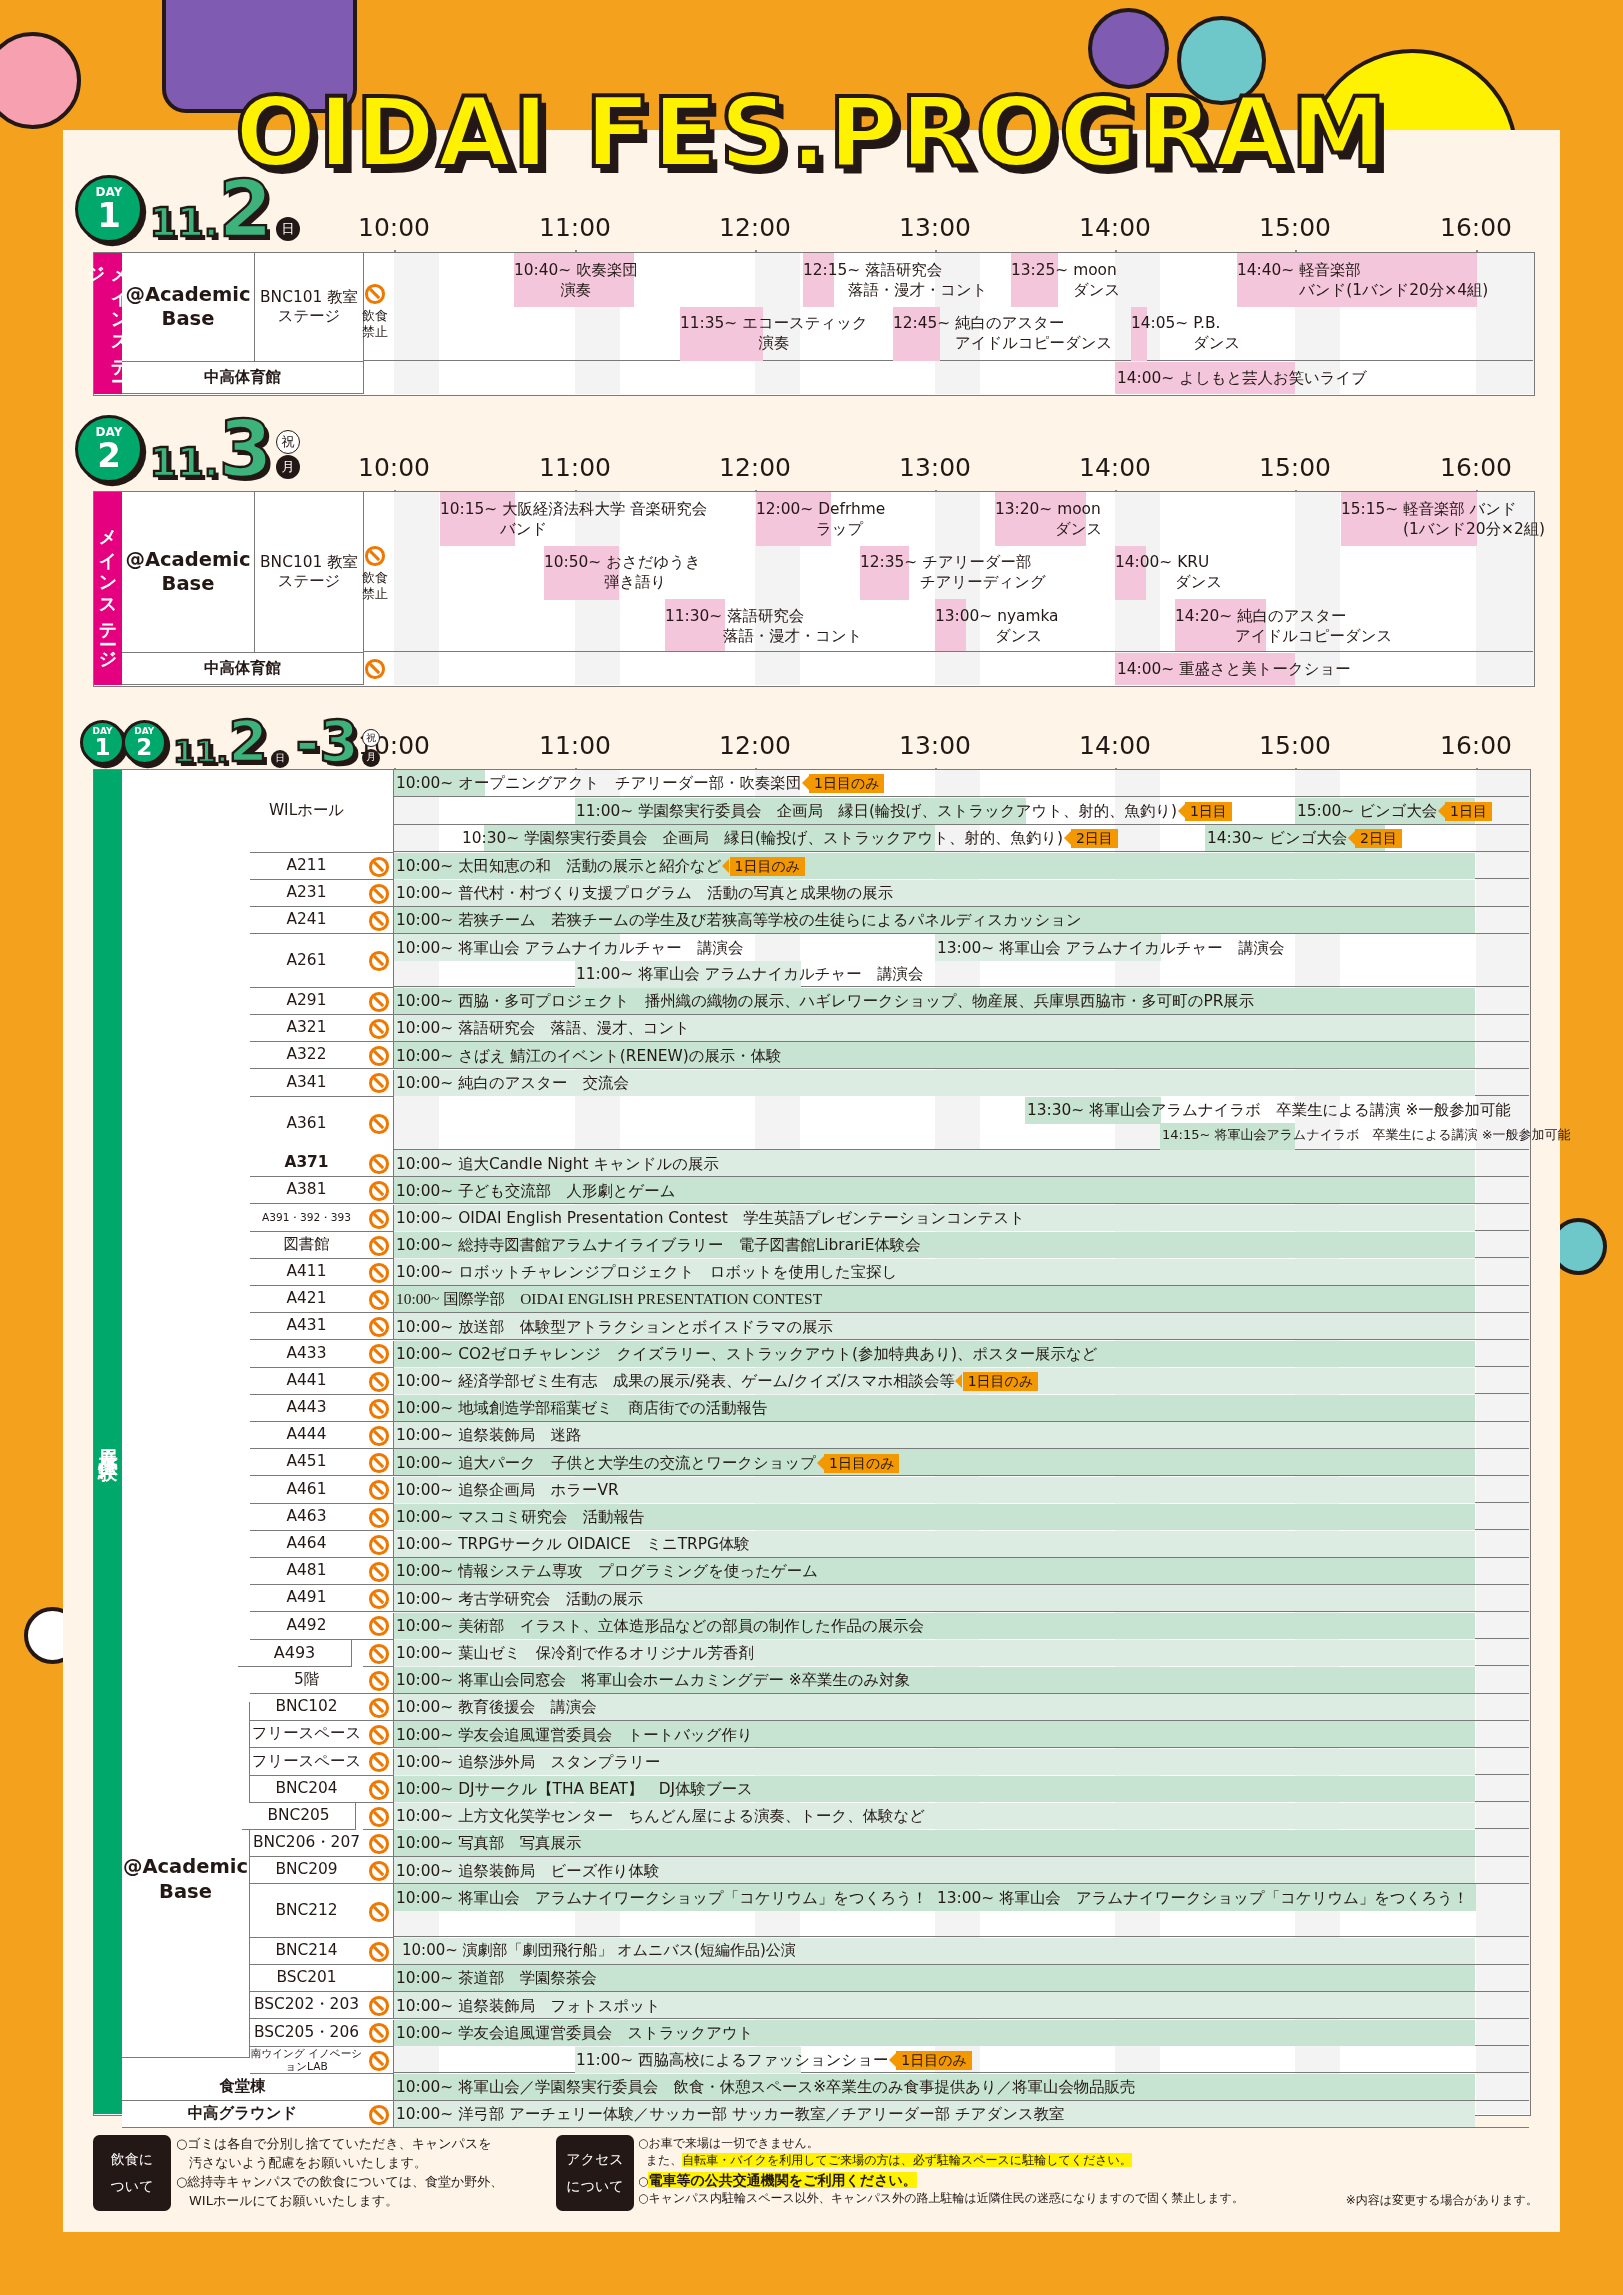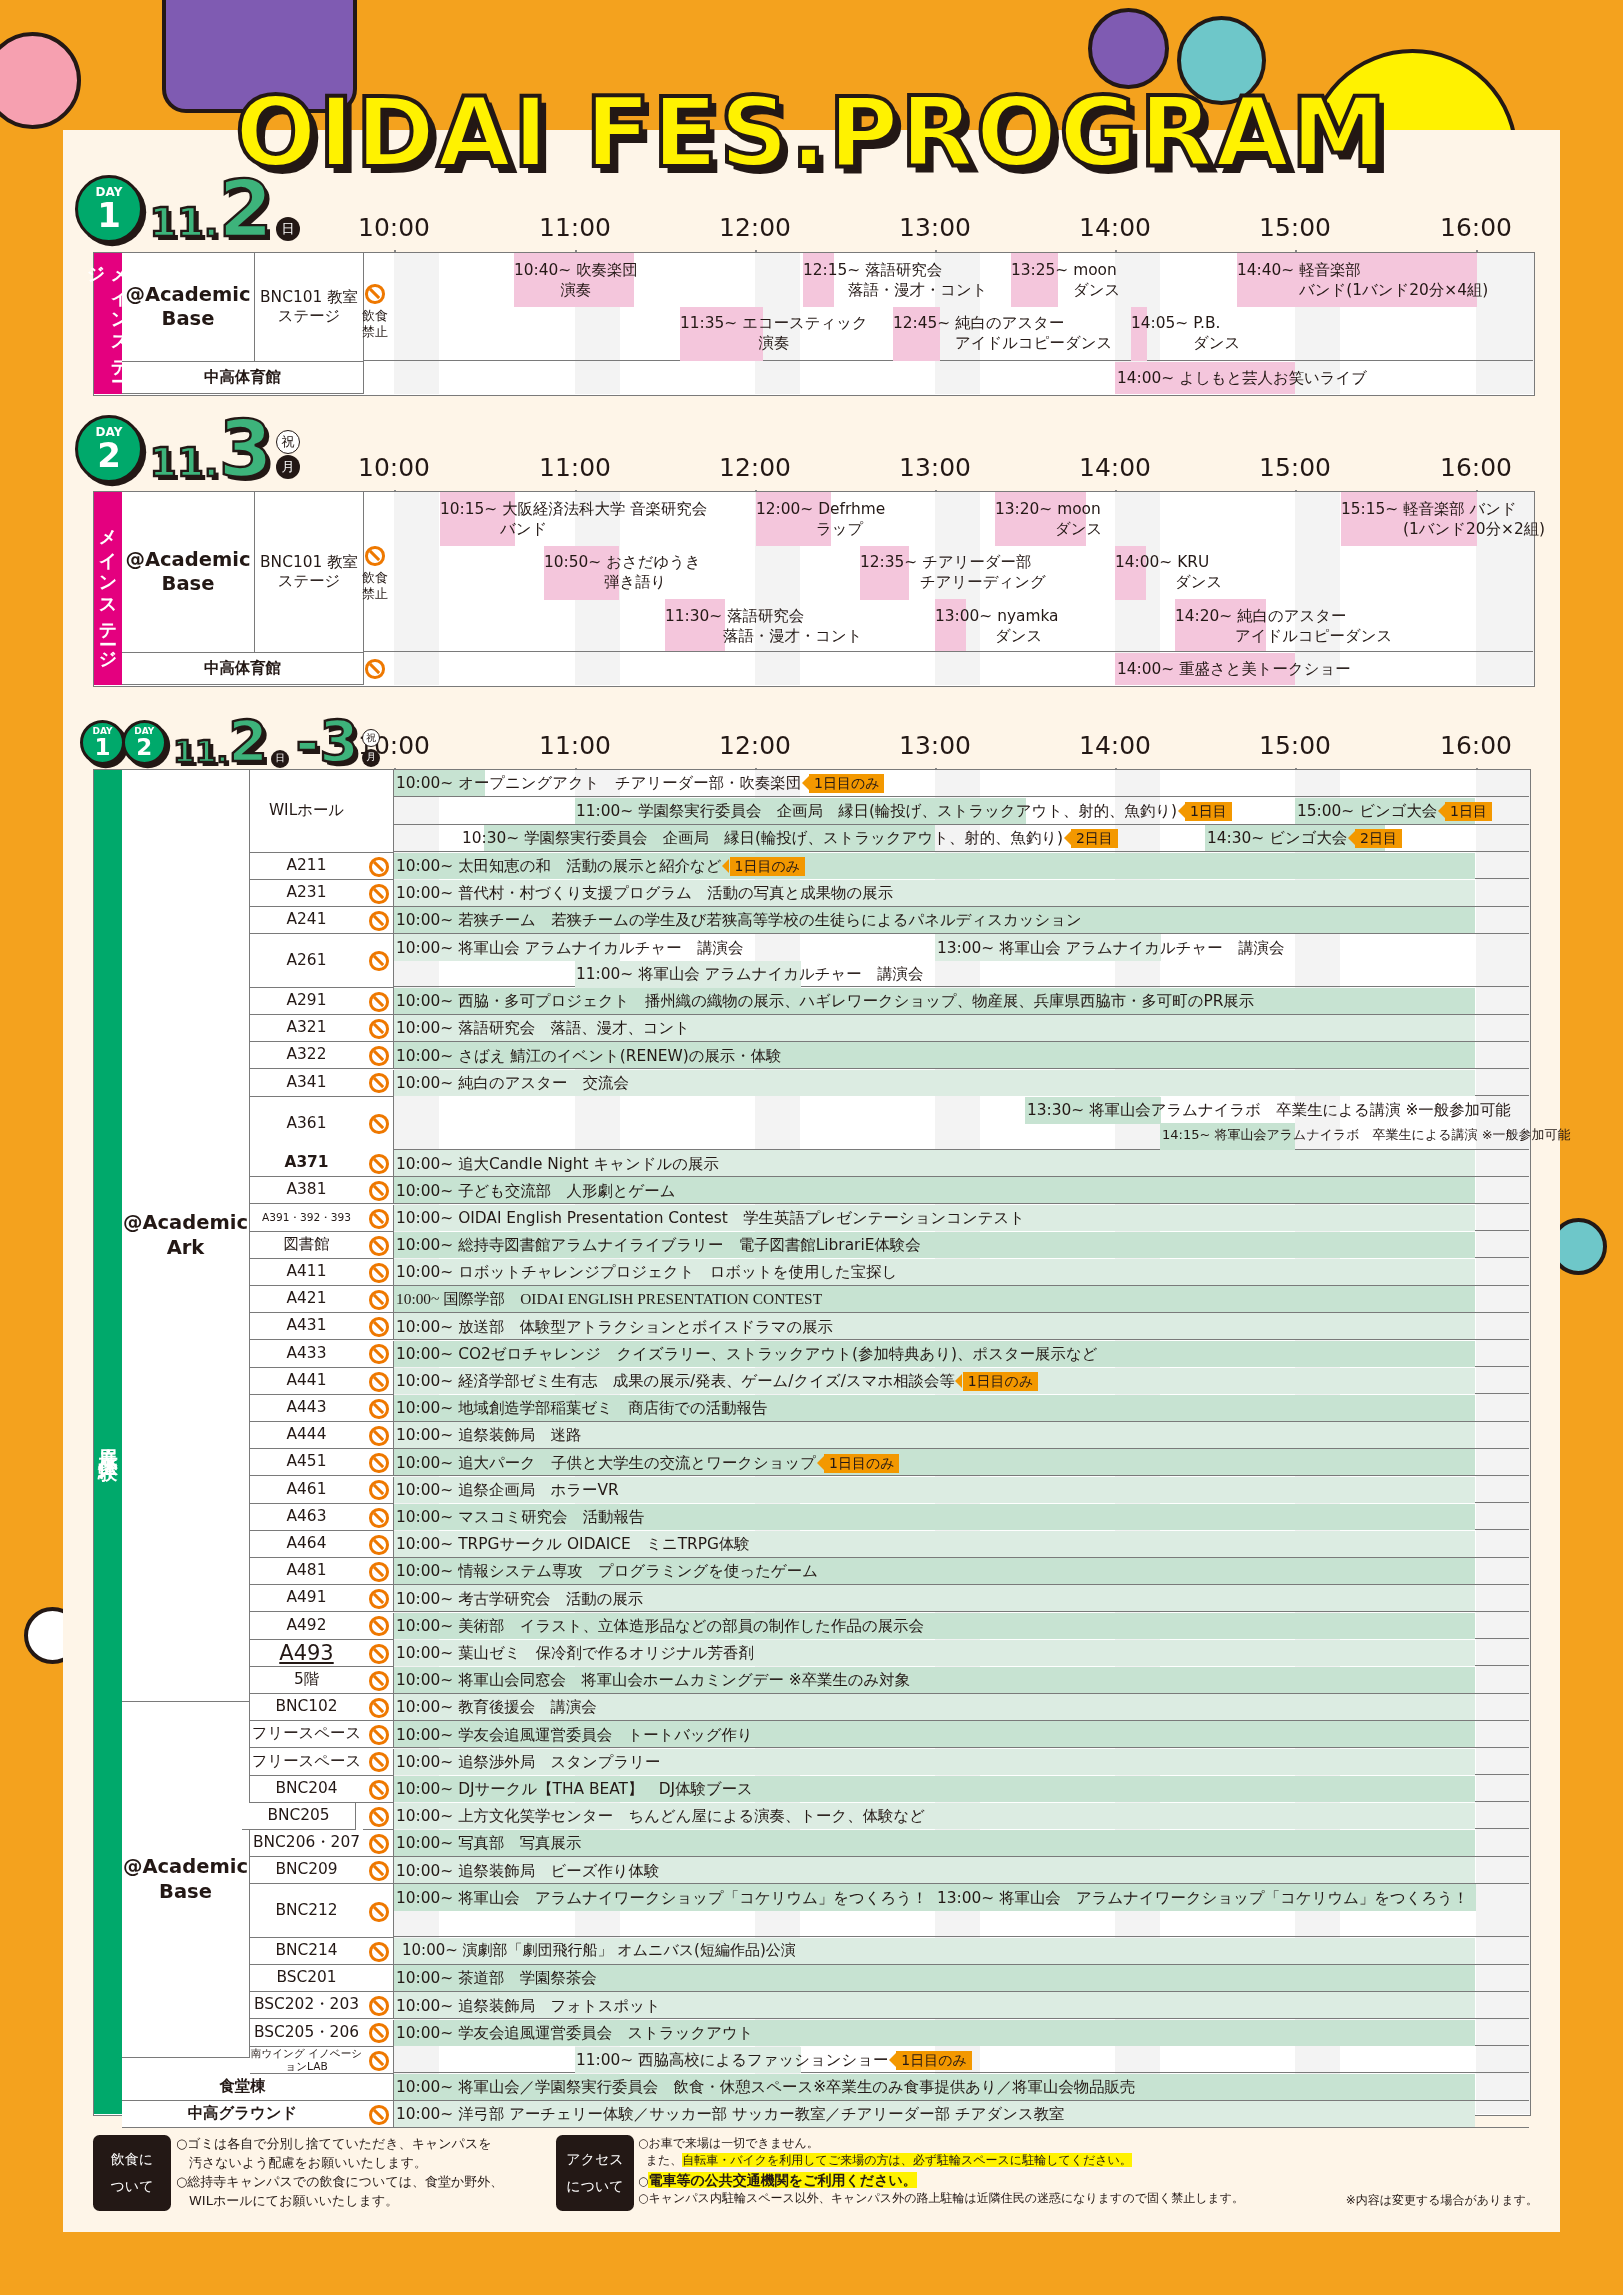--- a/index.html
+++ b/index.html
@@ -214,21 +214,20 @@
   <span class="h" style="left:1115px">14:00</span>
     <span class="tick" style="left:1115px"></span>
   <span class="h" style="left:1295px">15:00</span>
     <span class="tick" style="left:1295px"></span>
   <span class="h" style="left:1476px">16:00</span>
     <span class="tick" style="left:1476px"></span>
 </div>
 
 <div class="tbl" id="exhibit" style="left:93px;top:769px;width:1438px;height:1347px">
   <div class="vlabel" style="left:0;top:0;width:28px;height:1344px;background:#00a96b;font-size:19.5px;writing-mode:vertical-rl">展示・体験</div>
-  <div class="cell" style="left:28px;top:0;width:128px;height:932px;font-size:19.5px">@Academic Ark</div>
   <div class="cell" style="left:28px;top:932px;width:128px;height:356px;font-size:19.5px">@Academic Base</div>
 
   <div class="stripe" style="left:300px;top:0;width:45px;height:1344px"></div>
   <div class="stripe" style="left:481px;top:0;width:45px;height:1344px"></div>
   <div class="stripe" style="left:661px;top:0;width:45px;height:1344px"></div>
   <div class="stripe" style="left:841px;top:0;width:45px;height:1344px"></div>
   <div class="stripe" style="left:1021px;top:0;width:45px;height:1344px"></div>
   <div class="stripe" style="left:1201px;top:0;width:45px;height:1344px"></div>
   <div class="stripe" style="left:1382px;top:0;width:54px;height:1344px"></div>
 
@@ -410,21 +409,21 @@
       <div class="nofood" style="left: 275px; top: 819px;"></div>
       <div class="row" style="left: 300px; top: 841px; width: 1135px;"></div>
       <div class="evbg" style="left: 300px; top: 815px; width: 1081px; height: 25.6px; background: rgb(220, 236, 226);"></div>
       <div class="ev" style="left: 302px; top: 819px; font-size: 15.4px;"><span>10:00~ 考古学研究会　活動の展示</span></div>
       <div class="cell" style="left: 156px; top: 843px; width: 114px; height: 27px; font-weight: normal; font-size: 15.4px;">A492</div>
       <div class="cell" style="left: 269px; top: 843px; width: 31px; height: 27px;"></div>
       <div class="nofood" style="left: 275px; top: 846px;"></div>
       <div class="row" style="left: 300px; top: 868px; width: 1135px;"></div>
       <div class="evbg" style="left: 300px; top: 843px; width: 1081px; height: 25.6px; background: rgb(199, 227, 210);"></div>
       <div class="ev" style="left: 302px; top: 846px; font-size: 15.4px;"><span>10:00~ 美術部　イラスト、立体造形品などの部員の制作した作品の展示会</span></div>
-      <div class="cell" style="left: 156px; top: 870px; width: 114px; height: 27px; font-weight: normal; font-size: 21px; text-decoration: underline;">A493</div>
+      <div class="cell" style="left: 144px; top: 870px; width: 114px; height: 27px; font-weight: normal; font-size: 16px;">A493</div>
       <div class="cell" style="left: 269px; top: 870px; width: 31px; height: 27px;"></div>
       <div class="nofood" style="left: 275px; top: 874px;"></div>
       <div class="row" style="left: 300px; top: 895px; width: 1135px;"></div>
       <div class="evbg" style="left: 300px; top: 870px; width: 1081px; height: 25.6px; background: rgb(220, 236, 226);"></div>
       <div class="ev" style="left: 302px; top: 873px; font-size: 15.4px;"><span>10:00~ 葉山ゼミ　保冷剤で作るオリジナル芳香剤</span></div>
       <div class="cell" style="left: 156px; top: 897px; width: 114px; height: 27px; font-weight: normal; font-size: 15.4px;">5階</div>
       <div class="cell" style="left: 269px; top: 897px; width: 31px; height: 27px;"></div>
       <div class="nofood" style="left: 275px; top: 901px;"></div>
       <div class="row" style="left: 300px; top: 923px; width: 1135px;"></div>
       <div class="evbg" style="left: 300px; top: 897px; width: 1081px; height: 25.6px; background: rgb(199, 227, 210);"></div>

